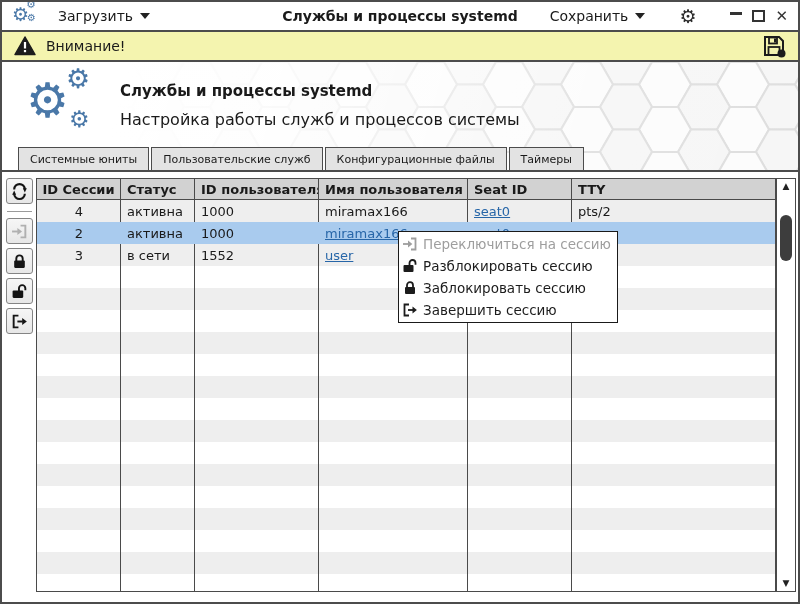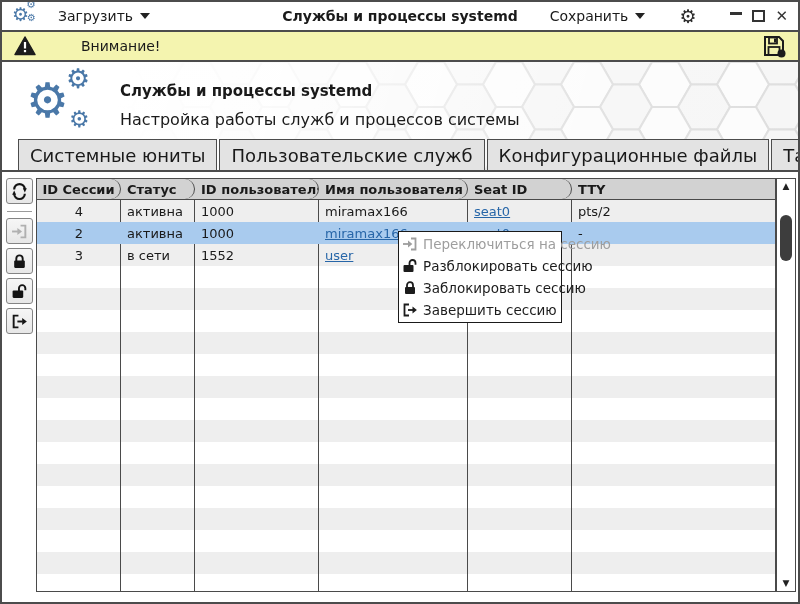--- a/index.html
+++ b/index.html
@@ -22,49 +22,49 @@
   .win-ctrls { display:flex; align-items:center; gap:10px; }
   .min-icon { width:12px; height:3px; background:#333; margin-top:-6px; }
   .max-icon { position:relative; width:13px; height:12px; }
   .max-icon::before { content:""; position:absolute; right:0; top:0; width:9px; height:8px; border:2px solid #333; }
   .max-icon::after  { content:""; position:absolute; left:0; bottom:0; width:9px; height:8px; border:2px solid #333; background:#fff; }
   .close-icon { font-size:15px; line-height:15px; color:#333; }
 
   
   .warnbar { position:absolute; top:30px; left:0; right:0; height:30px; background:#f4f4af; border-bottom:2px solid #4c4c4c; display:flex; align-items:center; padding:0 12px; }
   .warn-tri { margin-right:10px; }
-  .warn-text { font-size:14px;margin-left:35px; }
+  .warn-text { font-size:14px; }
   .warn-save { margin-left:auto; }
 
   
   .banner { position:absolute; top:60px; left:0; right:0; height:110px; background:#fff; overflow:hidden; }
   .hexes { position:absolute; inset:0; }
   .hex-fade { position:absolute; inset:0; background:linear-gradient(105deg,#fff 15%,rgba(255,255,255,.8) 38%,rgba(255,255,255,.15) 72%,rgba(255,255,255,0) 100%); }
   .logo { position:absolute; left:24px; top:6px; width:86px; height:70px; color:#4a78a8; }
   .logo .g1 { position:absolute; left:0; top:6px; font-size:48px; line-height:52px; }
   .logo .g2 { position:absolute; left:40px; top:-4px; font-size:27px; line-height:30px; }
   .logo .g3 { position:absolute; left:43px; top:38px; font-size:23px; line-height:26px; }
   .banner-title { position:absolute; left:118px; top:20px; font-weight:bold; font-size:15px; }
   .banner-sub { position:absolute; left:118px; top:48px; font-size:16px; }
 
   
   .tabstrip { position:absolute; left:0; right:0; bottom:0; display:flex; align-items:flex-end; border-bottom:2px solid #4c4c4c; padding-left:16px; }
-  .tab { background:#e3e3e3; border:1px solid #4c4c4c; border-bottom:none; padding:5px 11px 4px; margin-right:2px; font-size:18px; white-space:nowrap; cursor:default; }
+  .tab { background:#e3e3e3; border:1px solid #4c4c4c; border-bottom:none; padding:5px 11px 4px; margin-right:2px; font-size:11px; white-space:nowrap; cursor:default; }
   .tab.active { background:#fff; padding-top:8px; padding-bottom:6px; margin-bottom:-2px; border-bottom:2px solid #fff; z-index:2; position:relative; }
 
   
   .ltoolbar { position:absolute; left:2px; top:176px; width:31px; display:flex; flex-direction:column; align-items:center; }
   .tool-btn { width:27px; height:26px; background:linear-gradient(#f6f6f6,#e7e7e7); border:1px solid #848484; border-radius:3px; margin-bottom:4px; display:flex; align-items:center; justify-content:center; color:#141414; cursor:default; }
   .tool-btn.disabled { color:#b0b0b0; }
   .tool-sep { width:25px; height:1px; background:#9a9a9a; margin:3px 0 6px; }
 
   
   .table { position:absolute; left:34px; top:176px; width:740px; height:414px; border:1px solid #4a4a4a; background:#fff; display:flex; flex-direction:column; }
   .thead { display:flex; height:21px; background:#d2d2d2; border-bottom:1px solid #4a4a4a; font-weight:bold; }
-  .th { display:flex; align-items:center; padding-left:6px; border-right:1px solid #4a4a4a; overflow:hidden; white-space:nowrap;border-radius:10px; }
+  .th { display:flex; align-items:center; padding-left:6px; border-right:1px solid #4a4a4a; overflow:hidden; white-space:nowrap; }
   .th.center { justify-content:center; padding-left:0; }
   .th:last-child { border-right:none; }
   .tbody { position:relative; flex:1; background:repeating-linear-gradient(to bottom,#eeeeee 0 22px,#ffffff 22px 44px); overflow:hidden; }
   .colgrid { position:absolute; inset:0; display:flex; pointer-events:none; }
   .colgrid div { border-right:1px solid #4a4a4a; height:100%; }
   .colgrid div:last-child { border-right:none; }
   .c0{width:84px}.c1{width:74px}.c2{width:124px}.c3{width:149px}.c4{width:104px}.c5{flex:1}
   .rows { position:absolute; left:0; top:0; right:0; }
   .trow { display:flex; height:22px; }
   .trow.selected { background:#a9cbee; }
@@ -72,21 +72,21 @@
   .td.center { justify-content:center; padding-left:0; }
   .link { color:#2766a8; text-decoration:underline; cursor:pointer; }
 
   
   .vscroll { position:absolute; left:774px; top:176px; width:20px; height:414px; border:1px solid #4a4a4a; background:#fff; }
   .vs-up { position:absolute; top:3px; left:0; right:0; text-align:center; font-size:9px; color:#222; line-height:9px; }
   .vs-down { position:absolute; bottom:3px; left:0; right:0; text-align:center; font-size:9px; color:#222; line-height:9px; }
   .vs-thumb { position:absolute; left:3px; top:36px; width:12px; height:46px; background:#3d3d3d; border-radius:6px; }
 
   
-  .ctxmenu { position:absolute; left:396px; top:229px; width:164px; background:#fff; border:1px solid #1a1a1a; z-index:10; padding:1px 0; }
+  .ctxmenu { position:absolute; left:396px; top:229px; width:220px; background:#fff; border:1px solid #1a1a1a; z-index:10; padding:1px 0; }
   .mi { display:flex; align-items:center; gap:5px; height:22px; padding:0 6px 0 3px; font-size:13.5px; white-space:nowrap; color:#1c1c1c; cursor:default; }
   .mi.disabled { color:#9e9e9e; }
   .mi svg { flex:0 0 auto; }
 
   svg.icn { display:block; }
 </style>
 </head>
 <body>
 
 <div class="window">

